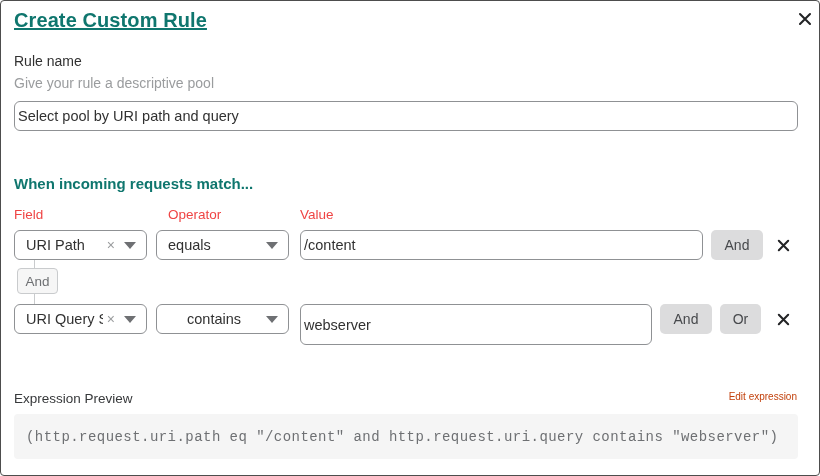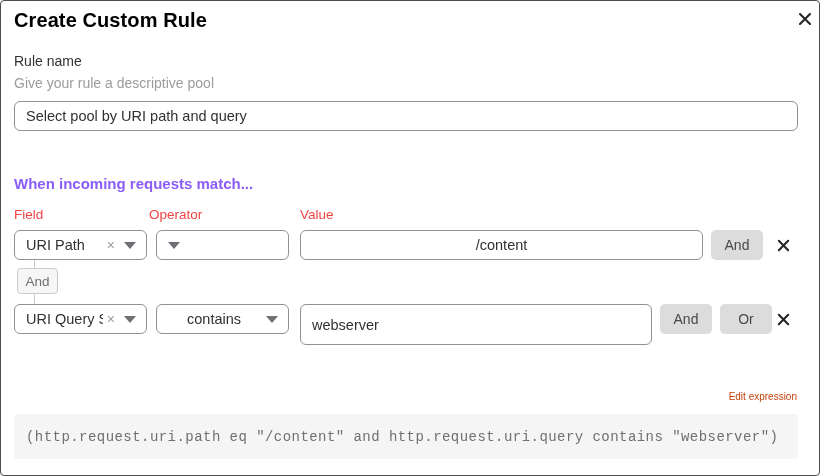--- a/index.html
+++ b/index.html
@@ -14,47 +14,48 @@
     width: 820px; height: 476px;
     background: #ffffff;
     border: 1px solid #4d4d4d;
     border-radius: 4px;
     overflow: hidden;
   }
   .abs { position: absolute; }
 
   .page-title {
     left: 13px; top: 8px;
-    font-size: 20px; font-weight: 700; color: #000000;
+    font-size: 20px; font-weight: 700; color: #0f766e;
     letter-spacing: 0.1px;
+    text-decoration: underline;
   }
   .close-btn {
     left: 793px; top: 7px;
     width: 22px; height: 22px;
     background: none; border: none; cursor: pointer;
     display: flex; align-items: center; justify-content: center;
   }
 
   .field-label { font-size: 14px; color: #313131; }
   .helper-text { font-size: 14px; color: #9a9c9e; }
 
   .text-input {
     border: 1px solid #8f9194;
     border-radius: 6px;
     background: #fff;
     font-family: "Liberation Sans", sans-serif;
     font-size: 14.5px; color: #313131;
-    padding: 0 11px;
+    padding: 0 3px;
     outline: none;
   }
   .rule-name-input { left: 13px; top: 100px; width: 784px; height: 30px; }
 
   .section-heading {
     left: 13px; top: 174px;
-    font-size: 15px; font-weight: 700; color: #8b5cf6;
+    font-size: 15px; font-weight: 700; color: #0f766e;
   }
   .col-label { top: 206px; font-size: 13.5px; color: #ef4444; }
 
   .select-box {
     border: 1px solid #8f9194;
     border-radius: 6px;
     background: #fff;
     height: 30px;
     display: flex; align-items: center;
     padding: 0 10px 0 11px;
@@ -136,32 +137,33 @@
     </svg>
   </button>
 
   <div class="abs field-label" style="left:13px; top:52px;">Rule name</div>
   <div class="abs helper-text" style="left:13px; top:74px;">Give your rule a descriptive pool</div>
   <input class="abs text-input rule-name-input" type="text" value="Select pool by URI path and query" style="">
 
   <div class="abs section-heading">When incoming requests match...</div>
 
   <div class="abs col-label" style="left:13px;">Field</div>
-  <div class="abs col-label" style="left:148px;">Operator</div>
+  <div class="abs col-label" style="left:167px;">Operator</div>
   <div class="abs col-label" style="left:299px;text-align:center;">Value</div>
 
   <div class="abs select-box" style="left:13px; top:229px; width:133px;justify-content:center;">
     <span class="grow">URI Path</span>
     <span class="clear-x">×</span>
     <span class="chevron"></span>
   </div>
   <div class="abs select-box" style="left:155px; top:229px; width:133px;">
+    <span class="grow">equals</span>
     <span class="chevron"></span>
   </div>
-  <input class="abs text-input" type="text" style="left: 299px; top: 229px; width: 403px; height: 30px; text-align: center;" value="/content">
+  <input class="abs text-input" type="text" style="left: 299px; top: 229px; width: 403px; height: 30px;" value="/content">
   <button class="abs gray-btn" style="left:710px; top:229px; width:52px;">And</button>
   <button class="abs remove-btn" style="left:772px; top:234px;" aria-label="remove condition">
     <svg width="15" height="15" viewBox="0 0 16 16">
       <path d="M3 3 L13 13 M13 3 L3 13" stroke="#232426" stroke-width="2.2" stroke-linecap="round" fill="none"></path>
     </svg>
   </button>
 
   <div class="abs connector-line" style="top:259px; height:8px;"></div>
   <div class="abs and-badge">And</div>
   <div class="abs connector-line" style="top:293px; height:10px;"></div>
@@ -170,25 +172,26 @@
     <span class="grow">URI Query St...</span>
     <span class="clear-x">×</span>
     <span class="chevron"></span>
   </div>
   <div class="abs select-box" style="left:155px; top:303px; width:133px;padding-left:30px;">
     <span class="grow">contains</span>
     <span class="chevron"></span>
   </div>
   <input class="abs text-input" type="text" style="left: 299px; top: 303px; width: 352px; height: 41px;" value="webserver">
   <button class="abs gray-btn" style="left:659px; top:303px; width:52px;">And</button>
-  <button class="abs gray-btn" style="left:719px; top:303px; width:52px;">Or</button>
+  <button class="abs gray-btn" style="left:719px; top:303px; width:41px;">Or</button>
   <button class="abs remove-btn" style="left:772px; top:308px;" aria-label="remove condition">
     <svg width="15" height="15" viewBox="0 0 16 16">
       <path d="M3 3 L13 13 M13 3 L3 13" stroke="#232426" stroke-width="2.2" stroke-linecap="round" fill="none"></path>
     </svg>
   </button>
 
+  <div class="abs expr-label">Expression Preview</div>
   <a class="abs edit-link" href="#">Edit expression</a>
   <div class="abs code-block">
     <span class="code-text">(http.request.uri.path eq "/content" and http.request.uri.query contains "webserver")</span>
   </div>
 
 </div>
 
 </body></html>

